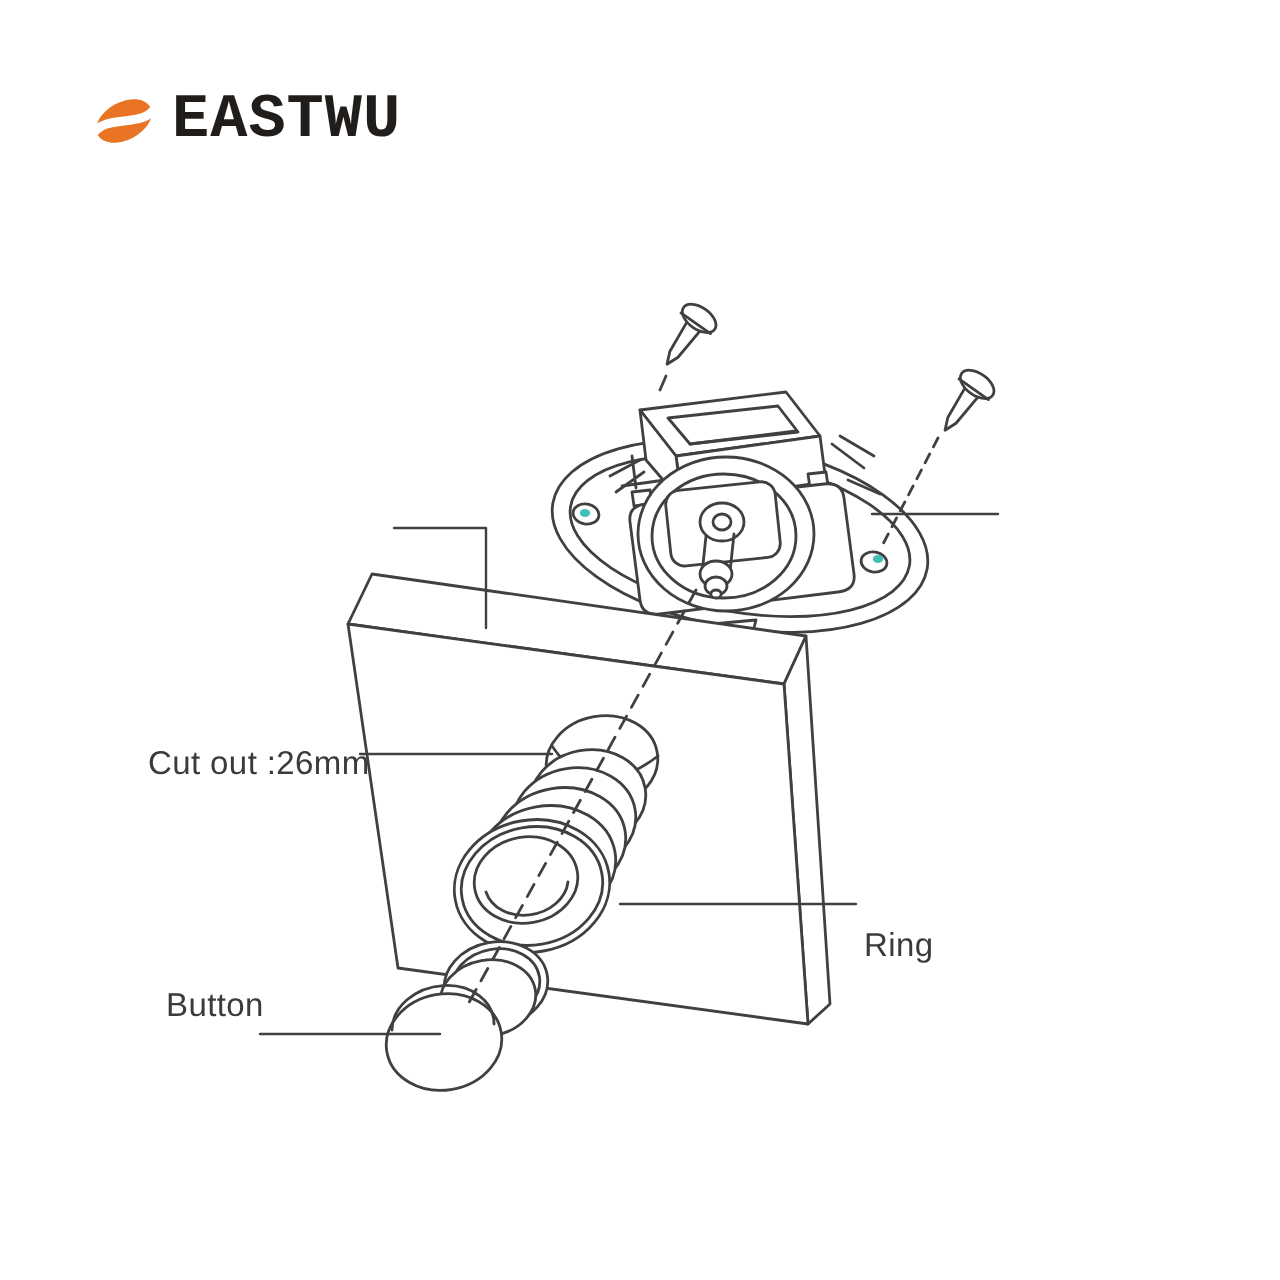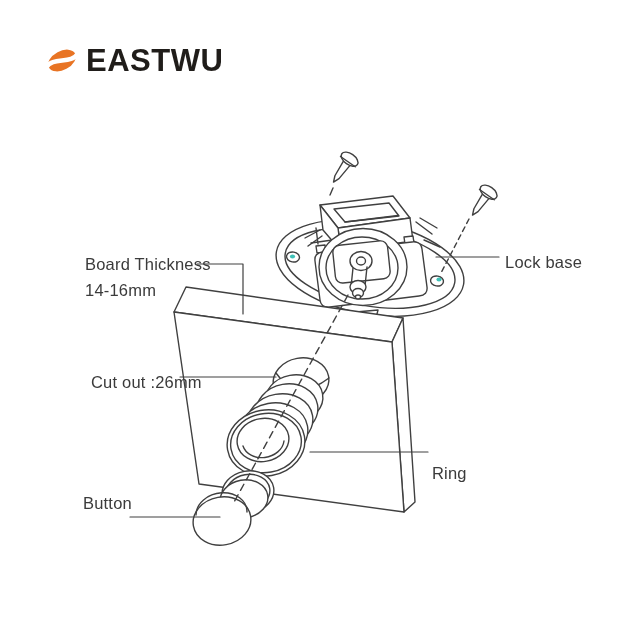--- a/index.html
+++ b/index.html
@@ -3,21 +3,21 @@
 <meta charset="utf-8">
 <style>
   html,body{margin:0;padding:0;background:#ffffff;}
   .canvas{
     position:relative;width:640px;height:640px;background:#fff;overflow:hidden;
     font-family:"Liberation Sans",sans-serif;
   }
   .logo{position:absolute;left:44px;top:44px;display:flex;align-items:center;gap:6px;}
   .logo-icon{width:36px;height:33px;}
   .logo-text{
-    font-family:Liberation Sans, sans-serif;font-weight:bold;font-size:31px;
+    font-family:Liberation Mono, monospace;font-weight:bold;font-size:31px;
     letter-spacing:0.5px;color:#201d1a;line-height:33px;
   }
   .drawing{position:absolute;left:0;top:0;width:640px;height:640px;}
   .label{
     position:absolute;font-size:16.5px;line-height:26px;color:var(--text,#3b3b3b);
     white-space:nowrap;letter-spacing:0.2px;
   }
 </style>
 </head>
 <body>
@@ -122,21 +122,16 @@
 
     <g stroke-width="1.2">
       <path d="M 197,264 L 243,264 L 243,314"></path>
       <path d="M 180,377 L 276,377"></path>
       <path d="M 310,452 L 428,452"></path>
       <path d="M 130,517 L 220,517"></path>
       <path d="M 436,257 L 499,257"></path>
     </g>
   </svg>
 
-  <div class="label" style="left:85px;top:251px">
-    <div>Board Thickness</div>
-    <div>14-16mm</div>
-  </div>
-  <div class="label" style="left:91px;top:369px">Cut out :26mm</div>
+  <div class="label" style="left:74px;top:369px">Cut out :26mm</div>
   <div class="label" style="left:432px;top:460px">Ring</div>
   <div class="label" style="left:83px;top:490px">Button</div>
-  <div class="label" style="left:505px;top:249px">Lock base</div>
 </div>
 
 </body></html>

